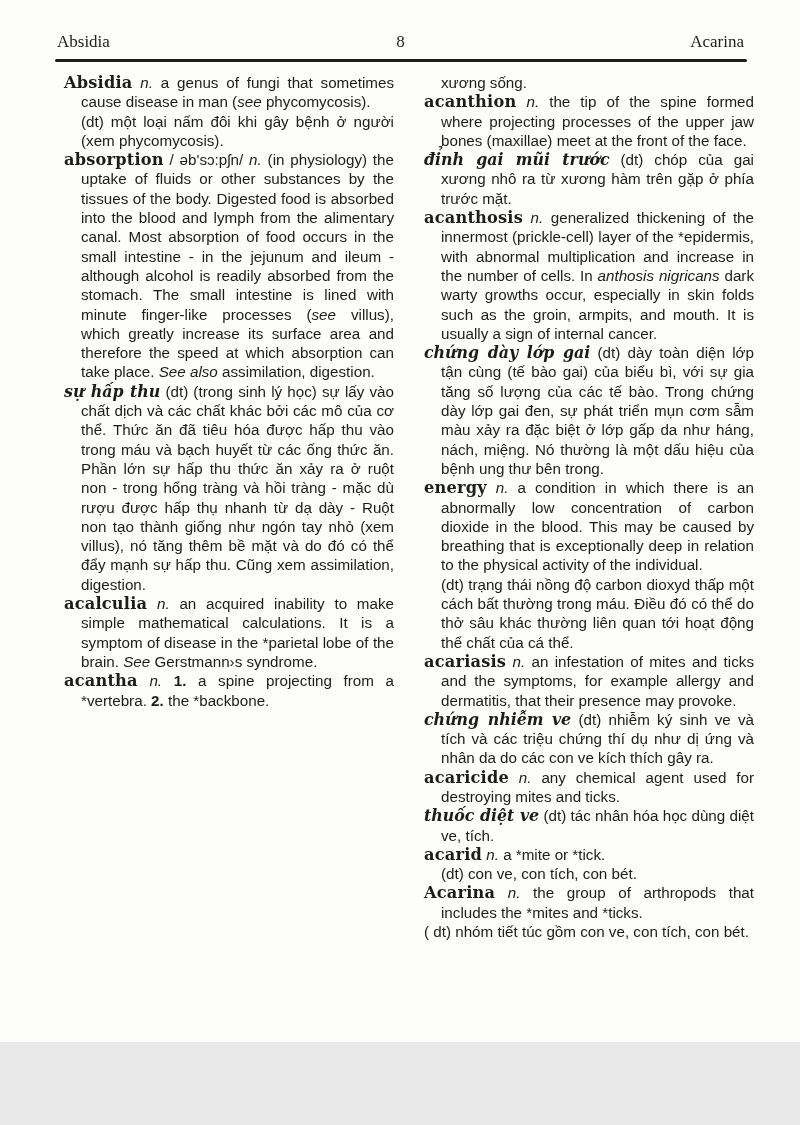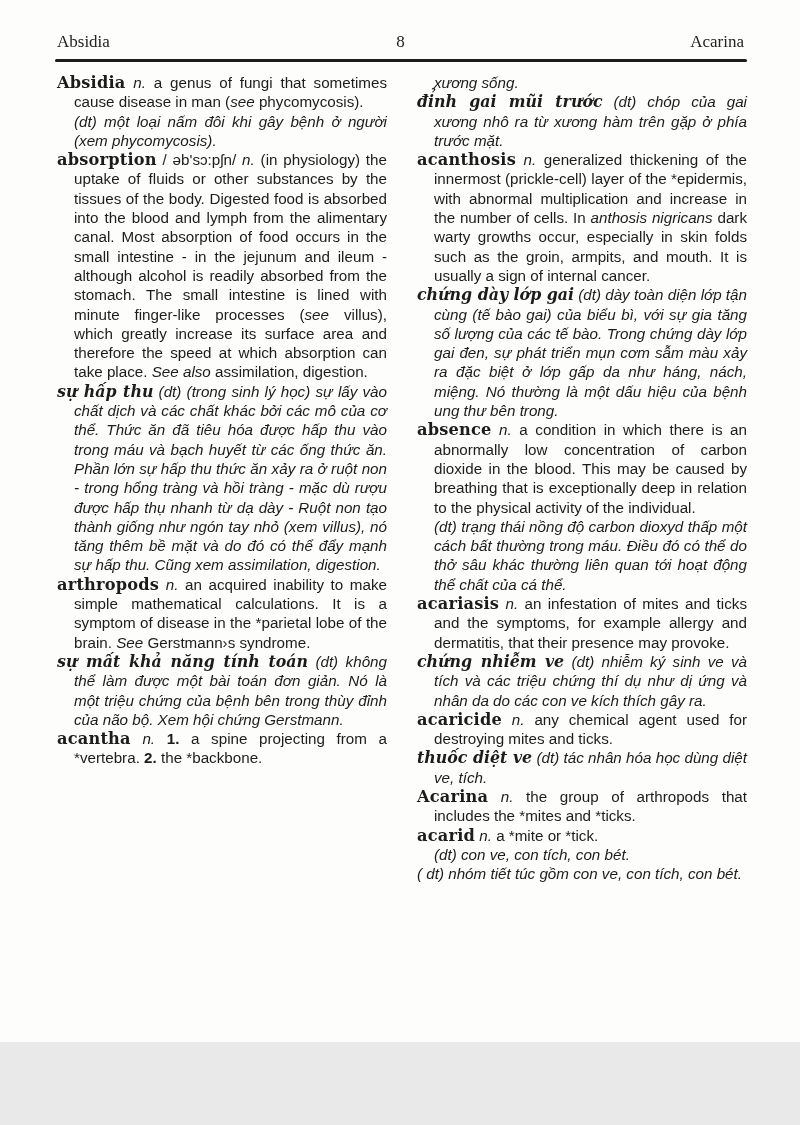--- a/index.html
+++ b/index.html
@@ -28,21 +28,21 @@
   .header-rule {
     position: absolute;
     top: 59px; left: 55px; right: 53px;
     height: 3px;
     background: #1d1d1d;
     border-radius: 2px;
   }
   
   .columns {
     position: absolute;
-    top: 73px; left: 57px;
+    top: 73px; left: 64px;
     width: 690px;
     display: flex;
     gap: 30px;
   }
   .col { width: 338px; }
   .col p {
     margin: 0;
     text-align: justify;
     font-size: 15.2px;
     line-height: 19.3px;
@@ -51,21 +51,21 @@
   .p-cont { margin-top: 1px; padding-left: 17px; }
   .p-gap  { margin-top: 10px; }
   .col .entry:first-child p:first-child { margin-top: 0; }
   
   .hw  { font-family: "DejaVu Serif", "Liberation Serif", serif; font-weight: 700; font-size: 16.2px; letter-spacing: 0.2px; }
   .hwv { font-family: "DejaVu Serif", "Liberation Serif", serif; font-weight: 700; font-style: italic; font-size: 15.8px; margin-top: 20px; }
   .pos { font-style: italic; }
   .en  { }
   .it  { font-style: italic; }
   .b   { font-weight: 700; }
-  .vn  { font-style: italic; }
+  .vn  { }
   .vb  { font-style: italic; font-weight: 700; }
   
   .scan-artifact {
     position: absolute;
     left: 726px; top: 1062px;
     width: 12px; height: 9px;
     background: #efefee;
     border-radius: 50%;
   }
 </style>
@@ -88,66 +88,66 @@
           <p class="p-hang"><span class="hw">Absidia</span><span class="pos"> n.</span><span class="en"> a genus of fungi that sometimes cause disease in man (</span><span class="it">see</span><span class="en"> phycomycosis).</span></p>
           <p class="p-cont"><span class="vn">(dt) một loại nấm đôi khi gây bệnh ở người (xem phycomycosis).</span></p>
         </div>
         <div class="entry">
           <p class="p-hang"><span class="hw">absorption</span><span class="en"> / əb'sɔ:pʃn/  </span><span class="pos">n.</span><span class="en"> (in physiology) the uptake of fluids or other substances by the tissues of the body. Digested food is absorbed into the blood and lymph from the alimentary canal. Most absorption of food occurs in the small intestine - in the jejunum and ileum - although alcohol is readily absorbed from the stomach. The small intestine is lined with minute finger-like processes (</span><span class="it">see</span><span class="en"> villus), which greatly increase its surface area and therefore the speed at which absorption can take place. </span><span class="it">See also</span><span class="en"> assimilation, digestion.</span></p>
         </div>
         <div class="entry">
           <p class="p-hang"><span class="hwv">sự hấp thu</span><span class="vn"> (dt) (trong sinh lý học) sự lấy vào chất dịch và các chất khác bởi các mô của cơ thể. Thức ăn đã tiêu hóa được hấp thu vào trong máu và bạch huyết từ các ống thức ăn. Phần lớn sự hấp thu thức ăn xảy ra ở ruột non - trong hổng tràng và hồi tràng - mặc dù rượu được hấp thụ nhanh từ dạ dày - Ruột non tạo thành giống như ngón tay nhỏ (xem villus), nó tăng thêm bề mặt và do đó có thể đẩy mạnh sự hấp thu. Cũng xem assimilation, digestion.</span></p>
         </div>
         <div class="entry">
-          <p class="p-hang"><span class="hw">arthropods</span><span class="pos"> n.</span><span class="en"> an acquired inability to make simple mathematical calculations. It is a symptom of disease in the *parietal lobe of the brain. </span><span class="it">See</span><span class="en"> Gerstmann›s syndrome.</span></p>
-        </div>
-        <div class="entry">
-          <p class="p-hang"><span class="hwv">sự mất khả năng tính toán</span><span class="vn"> (dt) không thể làm được một bài toán đơn giản. Nó là một triệu chứng của bệnh bên trong thùy đỉnh của não bộ. Xem hội chứng Gerstmann.</span></p>
+          <p class="p-hang"><span class="hw">acalculia</span><span class="pos"> n.</span><span class="en"> an acquired inability to make simple mathematical calculations. It is a symptom of disease in the *parietal lobe of the brain. </span><span class="it">See</span><span class="en"> Gerstmann›s syndrome.</span></p>
         </div>
         <div class="entry">
           <p class="p-hang"><span class="hw">acantha</span><span class="pos"> n. </span><span class="b">1.</span><span class="en"> a spine projecting from a *vertebra. </span><span class="b">2.</span><span class="en"> the *backbone.</span></p>
         </div>
       </div>
     <div class="col">
         <div class="entry">
           <p class="p-cont"><span class="vn">xương sống.</span></p>
+        </div>
+        <div class="entry">
+          <p class="p-hang"><span class="hw">acanthion</span><span class="pos"> n.</span><span class="en"> the tip of the spine formed where projecting processes of the upper jaw bones (maxillae) meet at the front of the face.</span></p>
         </div>
         <div class="entry">
           <p class="p-hang"><span class="hwv">đỉnh gai mũi trước</span><span class="vn"> (dt) chóp của gai xương nhô ra từ xương hàm trên gặp ở phía trước mặt.</span></p>
         </div>
         <div class="entry">
           <p class="p-hang"><span class="hw">acanthosis</span><span class="pos"> n.</span><span class="en"> generalized thickening of the innermost (prickle-cell) layer of the *epidermis, with abnormal multiplication and increase in the number of cells. In </span><span class="it">anthosis nigricans</span><span class="en"> dark warty growths occur, especially in skin folds such as the groin, armpits, and mouth. It is usually a sign of internal cancer.</span></p>
         </div>
         <div class="entry">
           <p class="p-hang"><span class="hwv">chứng dày lớp gai</span><span class="vn"> (dt) dày toàn diện lớp tận cùng (tế bào gai) của biểu bì, với sự gia tăng số lượng của các tế bào. Trong chứng dày lớp gai đen, sự phát triển mụn cơm sẫm màu xảy ra đặc biệt ở lớp gấp da như háng, nách, miệng. Nó thường là một dấu hiệu của bệnh ung thư bên trong.</span></p>
         </div>
         <div class="entry">
-          <p class="p-hang"><span class="hw">absence</span><span class="pos"> n.</span><span class="en"> a condition in which there is an abnormally low concentration of carbon dioxide in the blood. This may be caused by breathing that is exceptionally deep in relation to the physical activity of the individual.</span></p>
+          <p class="p-hang"><span class="hw">energy</span><span class="pos"> n.</span><span class="en"> a condition in which there is an abnormally low concentration of carbon dioxide in the blood. This may be caused by breathing that is exceptionally deep in relation to the physical activity of the individual.</span></p>
         </div>
         <div class="entry">
           <p class="p-cont"><span class="vn">(dt) trạng thái nồng độ carbon dioxyd thấp một cách bất thường trong máu. Điều đó có thể do thở sâu khác thường liên quan tới hoạt động thể chất của cá thể.</span></p>
         </div>
         <div class="entry">
           <p class="p-hang"><span class="hw">acariasis</span><span class="pos"> n.</span><span class="en"> an infestation of mites and ticks and the symptoms, for example allergy and dermatitis, that their presence may provoke.</span></p>
         </div>
         <div class="entry">
           <p class="p-hang"><span class="hwv">chứng nhiễm ve</span><span class="vn"> (dt) nhiễm ký sinh ve và tích và các triệu chứng thí dụ như dị ứng và nhân da do các con ve kích thích gây ra.</span></p>
         </div>
         <div class="entry">
           <p class="p-hang"><span class="hw">acaricide</span><span class="pos"> n.</span><span class="en"> any chemical agent used for destroying mites and ticks.</span></p>
         </div>
         <div class="entry">
           <p class="p-hang"><span class="hwv">thuốc diệt ve</span><span class="vn"> (dt) tác nhân hóa học dùng diệt ve, tích.</span></p>
         </div>
         <div class="entry">
-          <p class="p-hang"><span class="hw">Acarina</span><span class="pos"> n.</span><span class="en"> the group of arthropods that includes the *mites and *ticks.</span></p>
+          <p class="p-hang"><span class="hw">acarid</span><span class="pos"> n.</span><span class="en"> a *mite or *tick.</span></p>
+          <p class="p-cont"><span class="vn">(dt) con ve, con tích, con bét.</span></p>
         </div>
         <div class="entry">
-          <p class="p-hang"><span class="hw">acarid</span><span class="pos"> n.</span><span class="en"> a *mite or *tick.</span></p>
-          <p class="p-cont"><span class="vn">(dt) con ve, con tích, con bét.</span></p>
+          <p class="p-hang"><span class="hw">Acarina</span><span class="pos"> n.</span><span class="en"> the group of arthropods that includes the *mites and *ticks.</span></p>
         </div>
         <div class="entry">
           <p class="p-hang p-gap"><span class="vn">( dt) nhóm tiết túc gồm con ve, con tích, con bét.</span></p>
         </div>
       </div>
   </div>
 
   <div class="scan-artifact"></div>
 
 </div>

